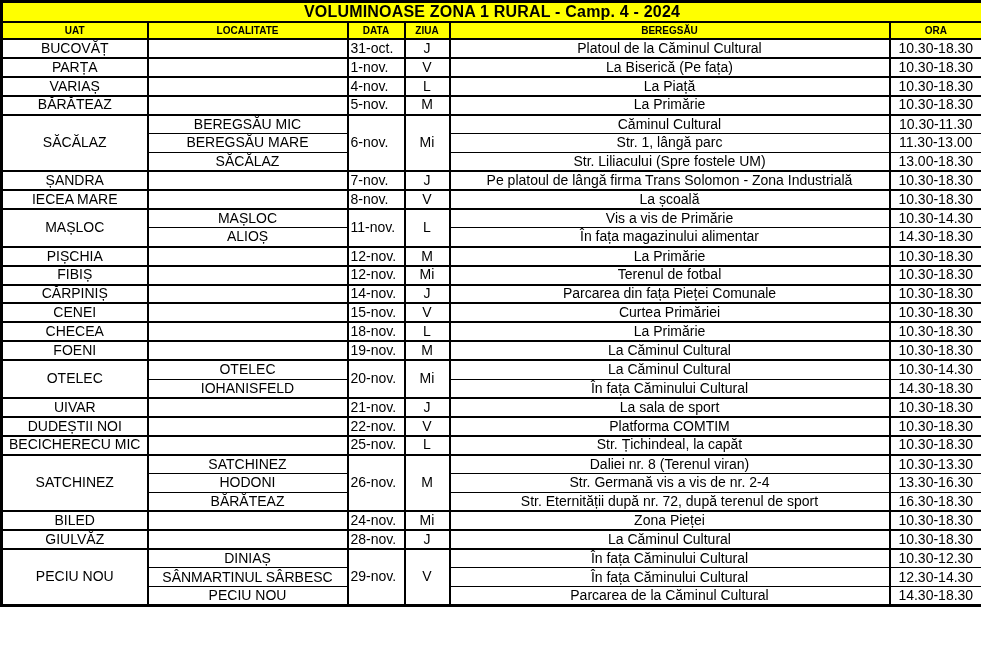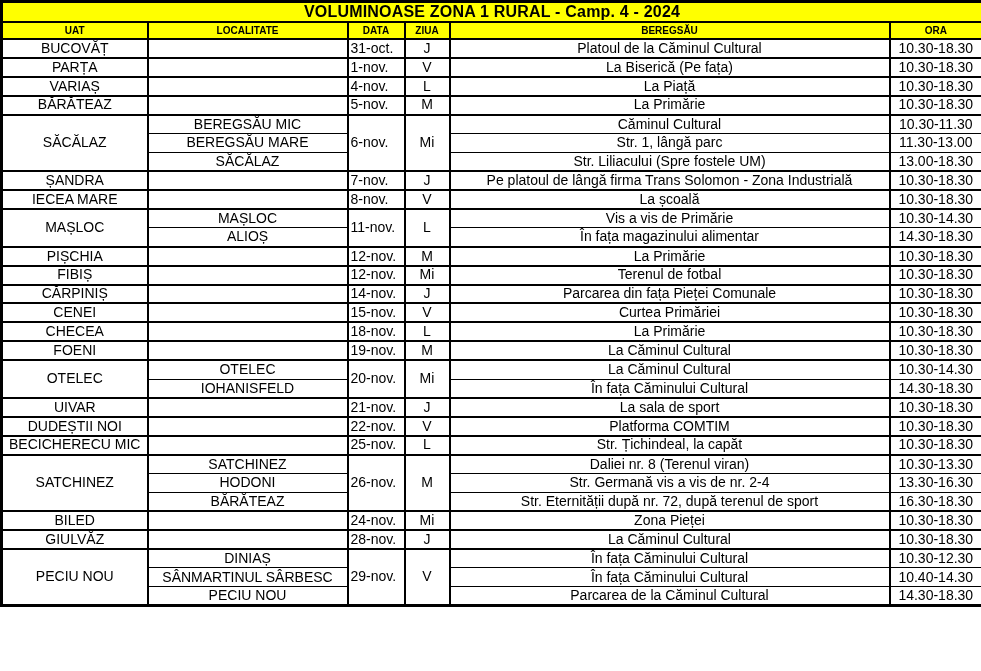--- a/index.html
+++ b/index.html
@@ -297,21 +297,21 @@
           <td class="uat-cell" rowspan="3">PECIU NOU</td>
           <td class="localitate-cell thin-bottom">DINIAȘ</td>
           <td class="date-cell" rowspan="3">29-nov.</td>
           <td class="day-cell" rowspan="3">V</td>
           <td class="location-cell thin-bottom">În fața Căminului Cultural</td>
           <td class="time-cell thin-bottom">10.30-12.30</td>
         </tr>
         <tr>
           <td class="localitate-cell thin-bottom">SÂNMARTINUL SÂRBESC</td>
           <td class="location-cell thin-bottom">În fața Căminului Cultural</td>
-          <td class="time-cell thin-bottom">10.40-14.30</td>
+          <td class="time-cell thin-bottom">12.30-14.30</td>
         </tr>
         <tr>
           <td class="localitate-cell">PECIU NOU</td>
           <td class="location-cell">Parcarea de la Căminul Cultural</td>
           <td class="time-cell">14.30-18.30</td>
         </tr>
       </tbody>
   </table>
 </div>
 

